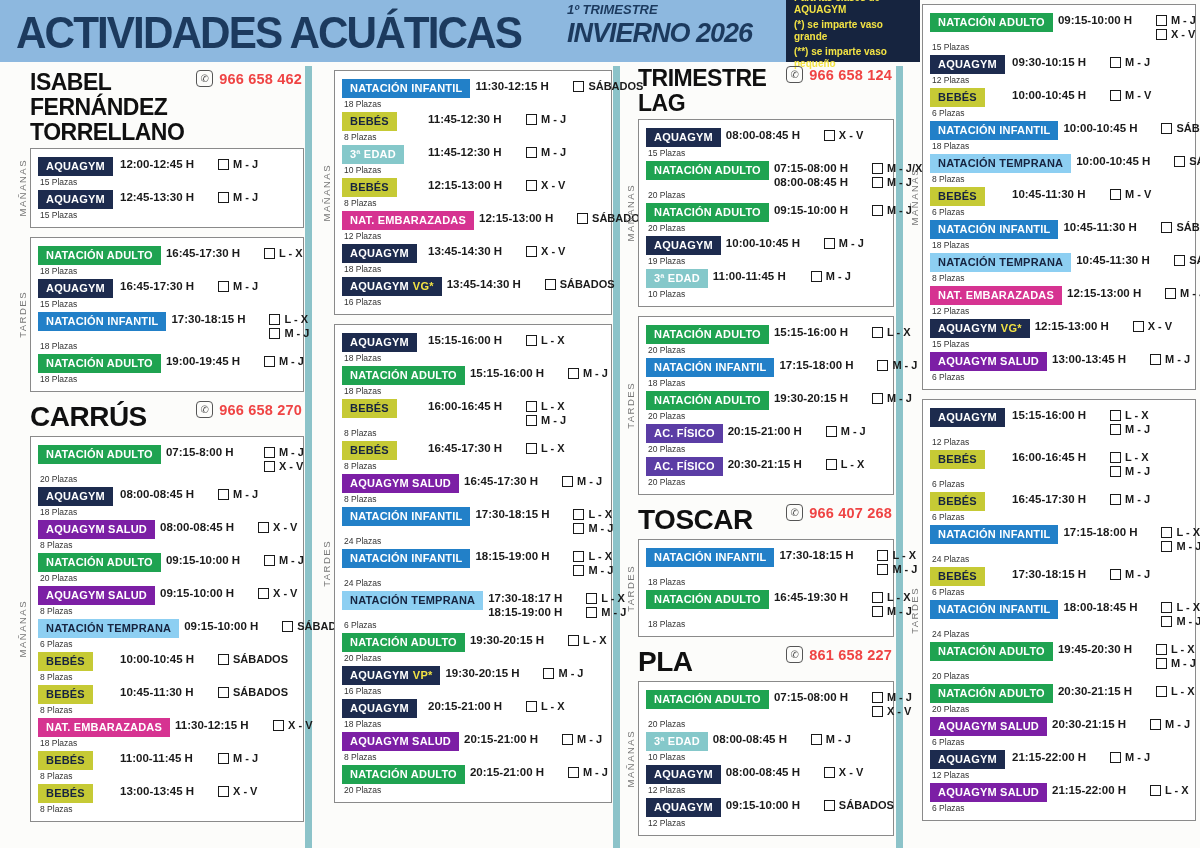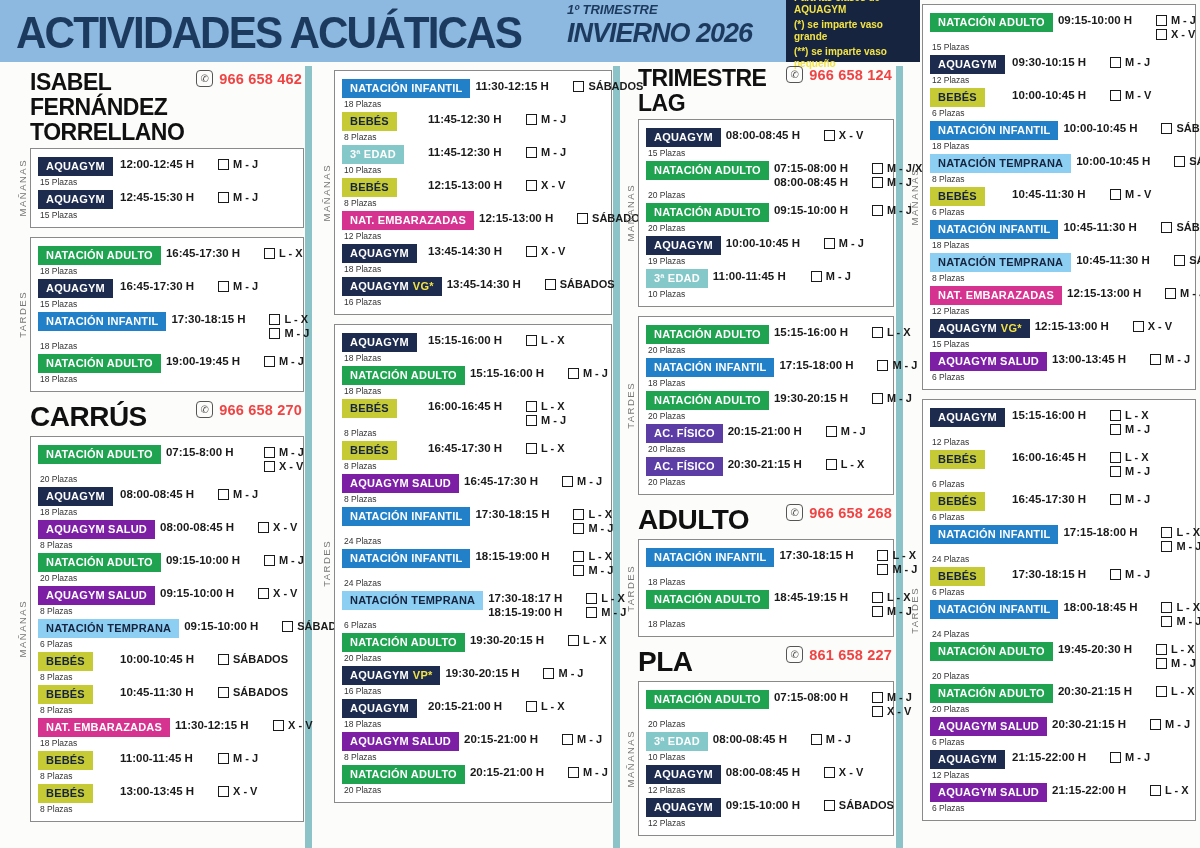--- a/index.html
+++ b/index.html
@@ -141,21 +141,21 @@
     <div class="plazas">15 Plazas</div>
   </div>
 
   <div class="entry">
     <div class="entry-row">
       <span class="badge" style="background: rgb(29, 43, 78); color: rgb(255, 255, 255);">
         <span class="badge-label">AQUAGYM</span>
 
       </span>
       <div class="times">
-                <div class="time-line">12:45-15:30 H</div>
+                <div class="time-line">12:45-13:30 H</div>
               </div>
       <div class="days">
                 <div class="day-row">
                   <span class="checkbox"></span>
                   <span class="day-label">M - J</span>
                 </div>
               </div>
     </div>
     <div class="plazas">15 Plazas</div>
   </div>
@@ -1115,25 +1115,25 @@
     </div>
     <div class="plazas">20 Plazas</div>
   </div>
 </div>
   </div>
 
   <div class="block-row loc-row">
     <div class="gutter"></div>
     <div class="block-main loc">
       <div class="loc-name one">
-            <div>ADULTO</div>
+            <div>TOSCAR</div>
           </div>
       <div class="loc-phone">
         <span class="phone-icon">✆</span>
-        <span class="phone-num">966 658 268</span>
+        <span class="phone-num">966 407 268</span>
       </div>
     </div>
   </div>
 
   <div class="block-row sched-row">
     <div class="gutter">
       <span class="period-label">TARDES</span>
     </div>
     <div class="block-main schedule-box">
   <div class="entry">
@@ -1159,21 +1159,21 @@
     <div class="plazas">18 Plazas</div>
   </div>
 
   <div class="entry">
     <div class="entry-row">
       <span class="badge" style="background: rgb(31, 163, 81); color: rgb(255, 255, 255);">
         <span class="badge-label">NATACIÓN ADULTO</span>
 
       </span>
       <div class="times">
-                <div class="time-line">18:45-19:15 H</div>
+                <div class="time-line">16:45-19:30 H</div>
               </div>
       <div class="days">
                 <div class="day-row">
                   <span class="checkbox"></span>
                   <span class="day-label">L - X</span>
                 </div>
                 <div class="day-row">
                   <span class="checkbox"></span>
                   <span class="day-label">M - J</span>
                 </div>

